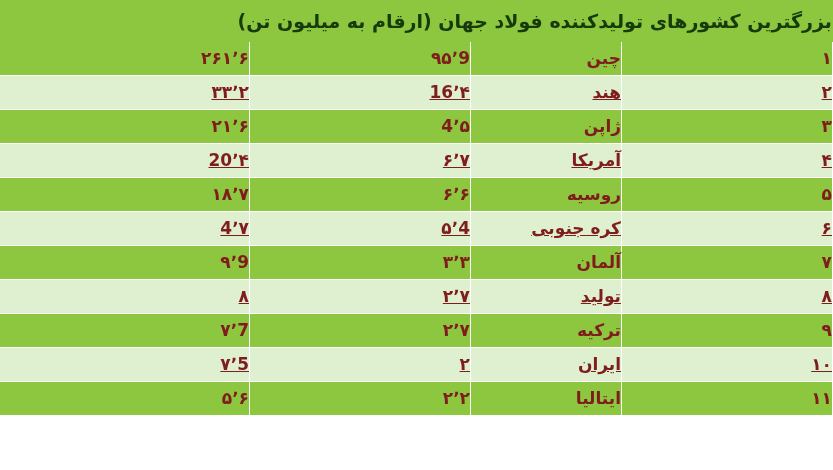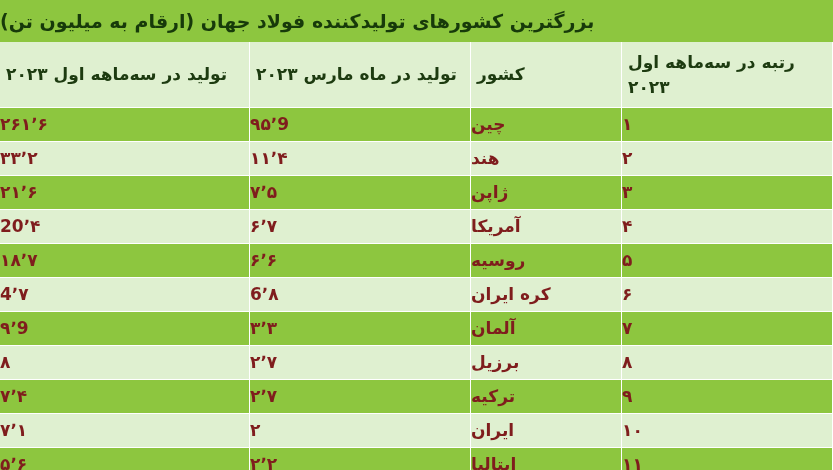--- a/index.html
+++ b/index.html
@@ -20,21 +20,21 @@
   }
   table.steel-table {
     width: 833px;
     border-collapse: collapse;
     table-layout: fixed;
     direction: rtl;
   }
   table.steel-table td,
   table.steel-table th {
     border: 1px solid #ffffff;
-    text-align: left;
+    text-align: right;
     vertical-align: middle;
     padding: 0;
     font-weight: bold;
     margin-left: 24px;
   }
   
   tr.title-row td {
     background: #8DC63F;
     color: #173a0a;
     font-size: 19px;
@@ -56,21 +56,21 @@
   }
   
   tr.data-row td {
     font-size: 17px;
     height: 33px;
     line-height: 33px;
     color: #7f1d1d;
     border: 1px solid #ffffff;
   }
   tr.row-green td { background: #8DC63F; }
-  tr.row-pale  td { background: #DFF0D0; }
+  tr.row-pale  td { background: #DFF0D0; text-decoration: underline; }
 
   
   col.c-rank    { width: 211px; }
   col.c-country { width: 151px; }
   col.c-march   { width: 221px; }
   col.c-quarter { width: 250px; }
 
   .cell-num { font-variant-numeric: tabular-nums; }
 </style>
 </head>
@@ -81,85 +81,79 @@
     <colgroup>
       <col class="c-rank">
       <col class="c-country">
       <col class="c-march">
       <col class="c-quarter">
     </colgroup>
     <tbody id="table-body">
       <tr class="title-row">
         <td colspan="4">بزرگترین کشورهای تولیدکننده فولاد جهان (ارقام به میلیون تن)</td>
       </tr>
-      <tr class="head-row">
-        <th>رتبه در سه‌ماهه اول ۲۰۲۳</th>
-        <th>کشور</th>
-        <th>تولید در ماه مارس ۲۰۲۳</th>
-        <th>تولید در سه‌ماهه اول ۲۰۲۳</th>
-      </tr>
     <tr class="data-row row-green">
           <td class="cell-num">۱</td>
           <td class="cell-num">چین</td>
           <td class="cell-num">۹۵٬9</td>
           <td class="cell-num">۲۶۱٬۶</td>
         </tr>
         <tr class="data-row row-pale">
           <td class="cell-num">۲</td>
           <td class="cell-num">هند</td>
-          <td class="cell-num">۱۱٬۴</td>
+          <td class="cell-num">16٬۴</td>
           <td class="cell-num">۳۳٬۲</td>
         </tr>
         <tr class="data-row row-green">
           <td class="cell-num">۳</td>
           <td class="cell-num">ژاپن</td>
-          <td class="cell-num">۷٬۵</td>
+          <td class="cell-num">4٬۵</td>
           <td class="cell-num">۲۱٬۶</td>
         </tr>
         <tr class="data-row row-pale">
           <td class="cell-num">۴</td>
           <td class="cell-num">آمریکا</td>
           <td class="cell-num">۶٬۷</td>
           <td class="cell-num">20٬۴</td>
         </tr>
         <tr class="data-row row-green">
           <td class="cell-num">۵</td>
           <td class="cell-num">روسیه</td>
           <td class="cell-num">۶٬۶</td>
           <td class="cell-num">۱۸٬۷</td>
         </tr>
         <tr class="data-row row-pale">
           <td class="cell-num">۶</td>
-          <td class="cell-num">کره ایران</td>
-          <td class="cell-num">6٬۸</td>
+          <td class="cell-num">کره جنوبی</td>
+          <td class="cell-num">۵٬4</td>
           <td class="cell-num">4٬۷</td>
         </tr>
         <tr class="data-row row-green">
           <td class="cell-num">۷</td>
           <td class="cell-num">آلمان</td>
           <td class="cell-num">۳٬۳</td>
           <td class="cell-num">۹٬9</td>
         </tr>
         <tr class="data-row row-pale">
           <td class="cell-num">۸</td>
-          <td class="cell-num">برزیل</td>
+          <td class="cell-num">تولید</td>
           <td class="cell-num">۲٬۷</td>
           <td class="cell-num">۸</td>
         </tr>
         <tr class="data-row row-green">
           <td class="cell-num">۹</td>
           <td class="cell-num">ترکیه</td>
           <td class="cell-num">۲٬۷</td>
-          <td class="cell-num">۷٬۴</td>
+          <td class="cell-num">۷٬7</td>
         </tr>
         <tr class="data-row row-pale">
           <td class="cell-num">۱۰</td>
           <td class="cell-num">ایران</td>
           <td class="cell-num">۲</td>
-          <td class="cell-num">۷٬۱</td>
+          <td class="cell-num">۷٬5</td>
         </tr>
         <tr class="data-row row-green">
           <td class="cell-num">۱۱</td>
           <td class="cell-num">ایتالیا</td>
           <td class="cell-num">۲٬۲</td>
           <td class="cell-num">۵٬۶</td>
         </tr>
       </tbody>
   </table>
 </div>

